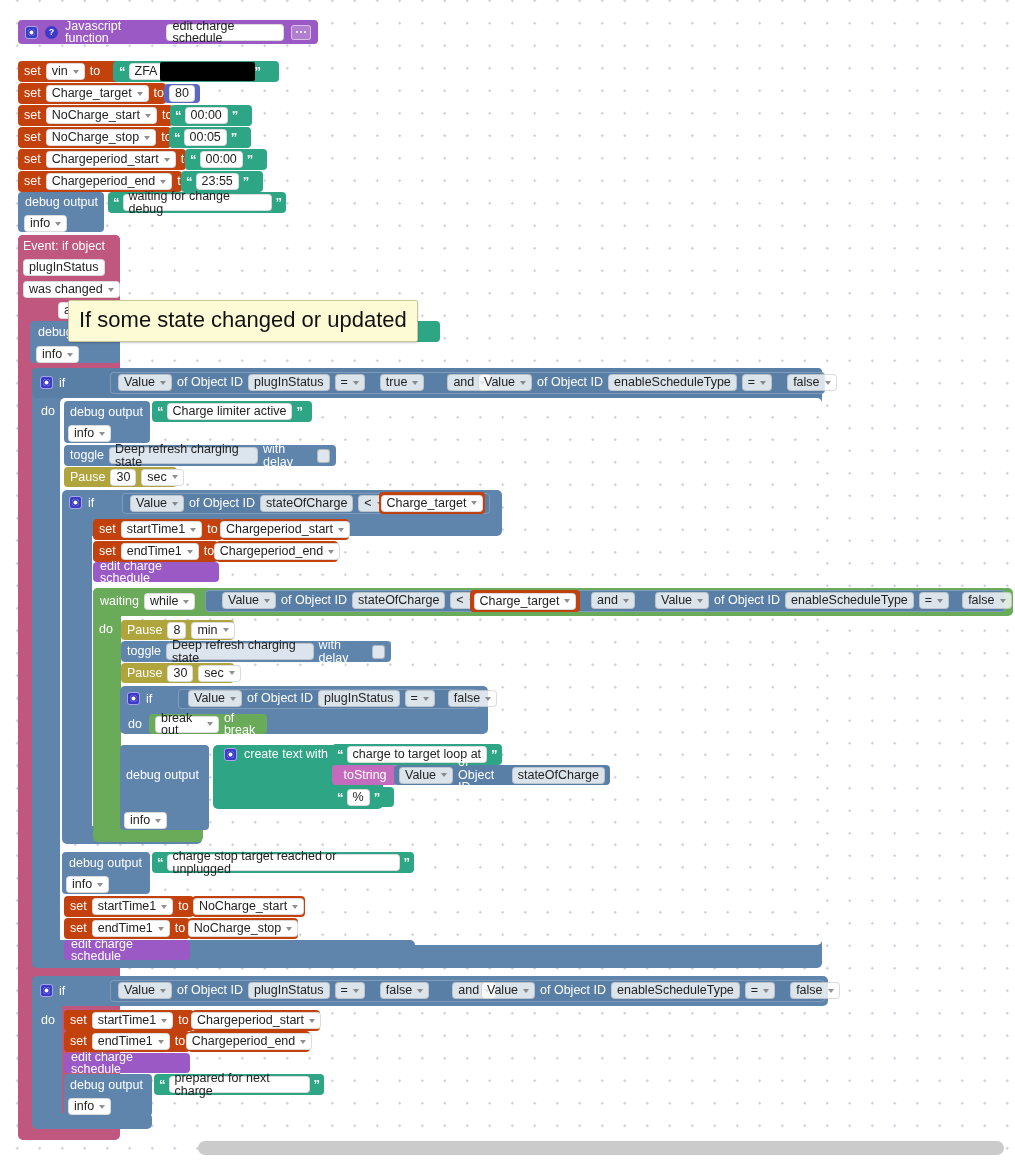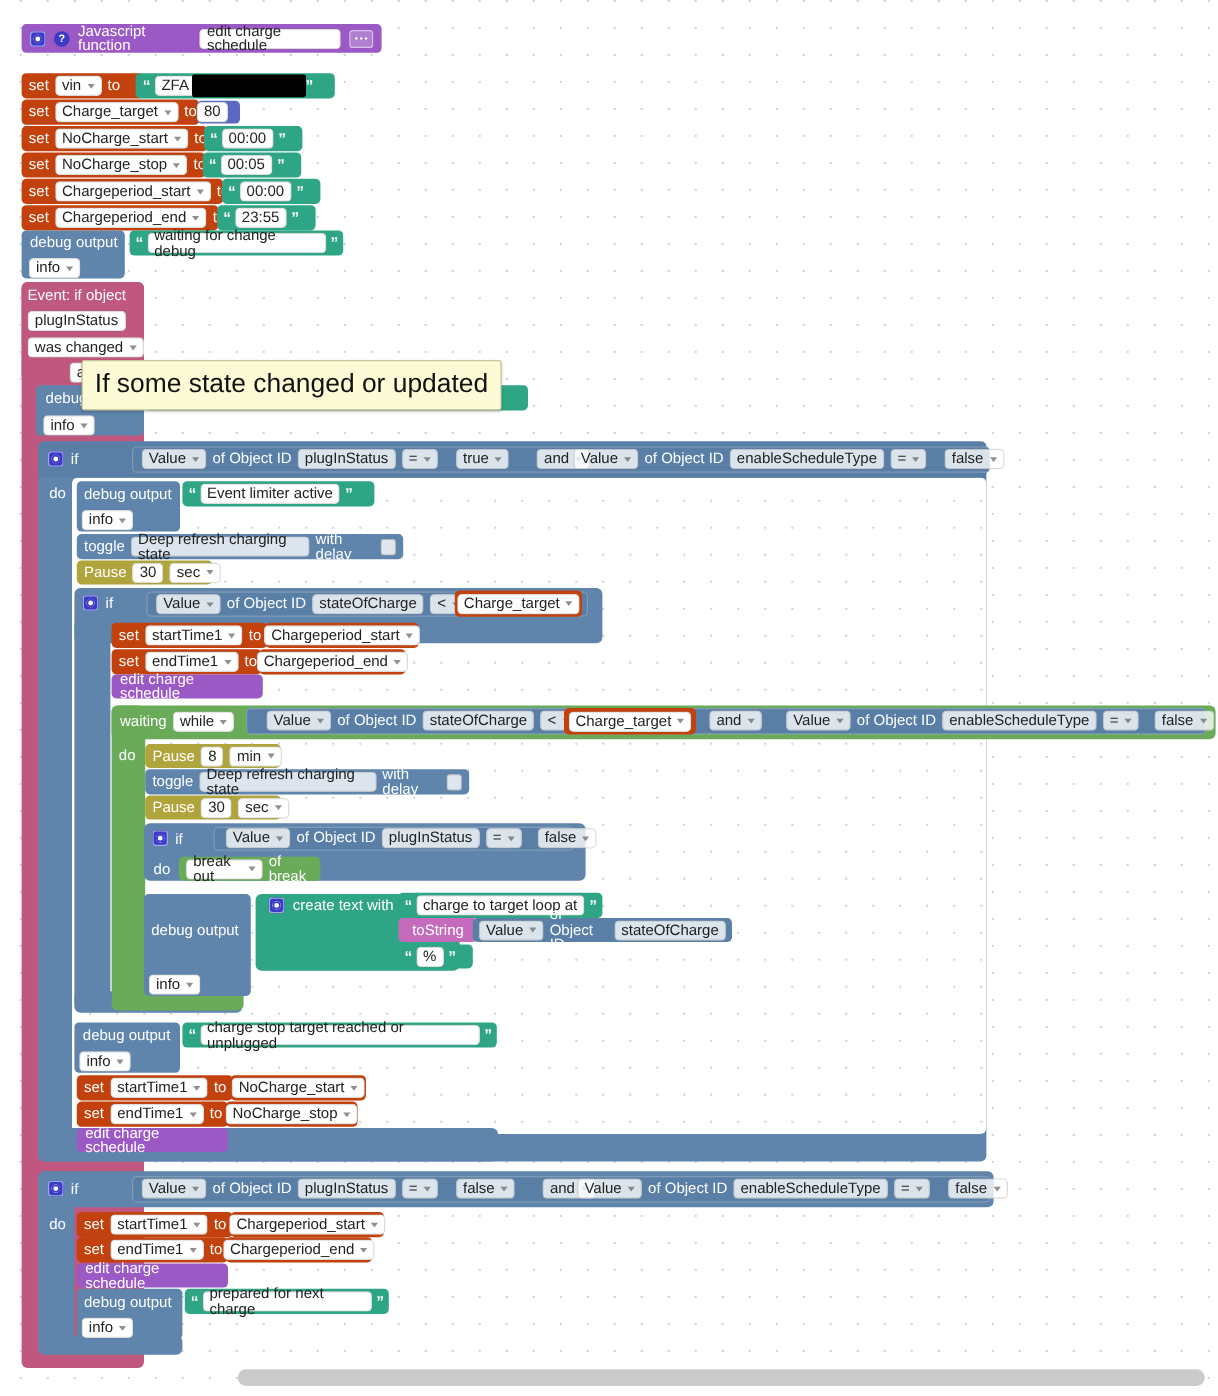--- a/index.html
+++ b/index.html
@@ -140,21 +140,21 @@
   <div class="redact" style="left:160px;top:62px;width:95px;height:19px;"></div>
 
   <div class="blk c-var" style="left:18px;top:83px;width:148px;height:21px;padding:0 6px;display:flex;align-items:center;gap:5px;">
     <span class="lbl">set</span>
     <span class="fld">
         <span>Charge_target</span>
         <i class="caret"></i>
       </span>
     <span class="lbl">to</span>
   </div>
-  <div class="blk c-math" style="left:164px;top:84px;width:36px;height:19px;display:flex;align-items:center;">
+  <div class="blk c-math" style="left:164px;top:84px;width:36px;height:19px;display:flex;align-items:center;justify-content:center;">
     <span class="fld num">80</span>
   </div>
 
   <div class="blk c-var" style="left:18px;top:105px;width:155px;height:21px;padding:0 6px;display:flex;align-items:center;gap:5px;">
     <span class="lbl">set</span>
     <span class="fld">
         <span>NoCharge_start</span>
         <i class="caret"></i>
       </span>
     <span class="lbl">to</span>
@@ -285,21 +285,21 @@
         <span>false</span>
         <i class="caret"></i>
       </span>
   </div>
   <span class="lbl" style="position:absolute;left:41px;top:405px;">do</span>
 
   <div class="blk c-debug" style="left:64px;top:401px;width:86px;height:42px;"></div>
   <span class="lbl" style="position:absolute;left:70px;top:406px;">debug output</span>
   <div class="blk c-text" style="left:152px;top:401px;width:160px;height:21px;padding:0 5px;display:flex;align-items:center;gap:4px;">
     <span class="q">“</span>
-    <span class="fld">Event limiter active</span>
+    <span class="fld">Charge limiter active</span>
     <span class="q">”</span>
   </div>
   <span class="fld" style="position:absolute;left:68px;top:425px;">
       <span>info</span>
       <i class="caret"></i>
     </span>
 
   <div class="blk c-debug" style="left:64px;top:445px;width:272px;height:21px;padding:0 6px;display:flex;align-items:center;gap:5px;">
     <span class="lbl">toggle</span>
     <span class="fld tr">Deep refresh charging state</span>

